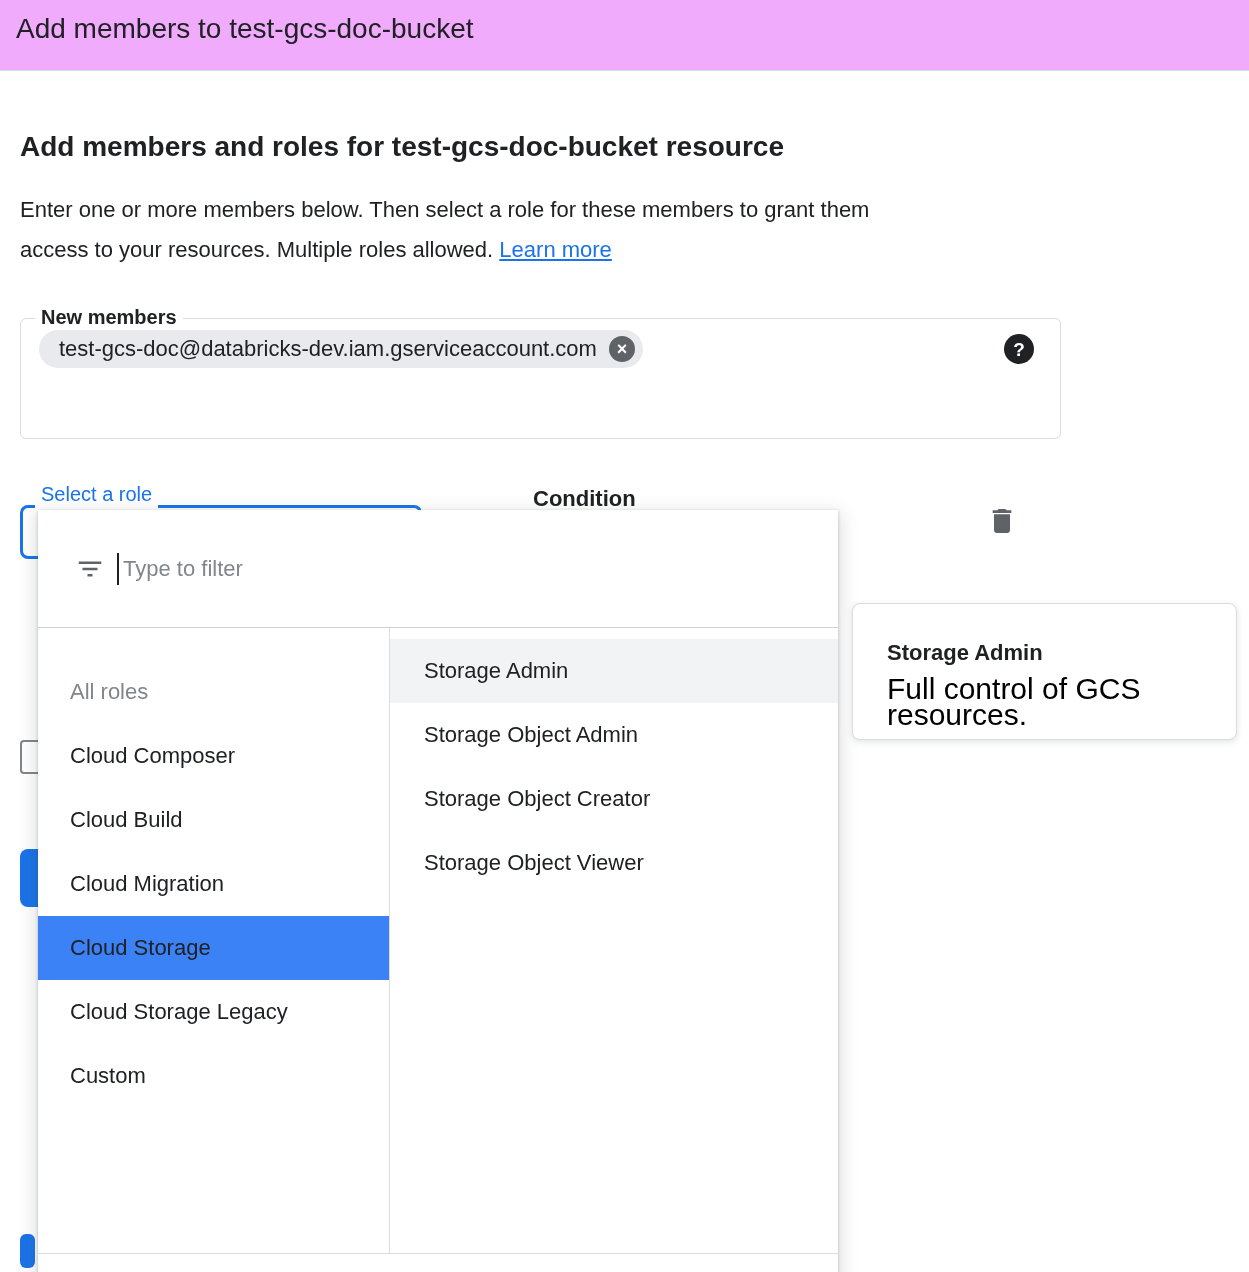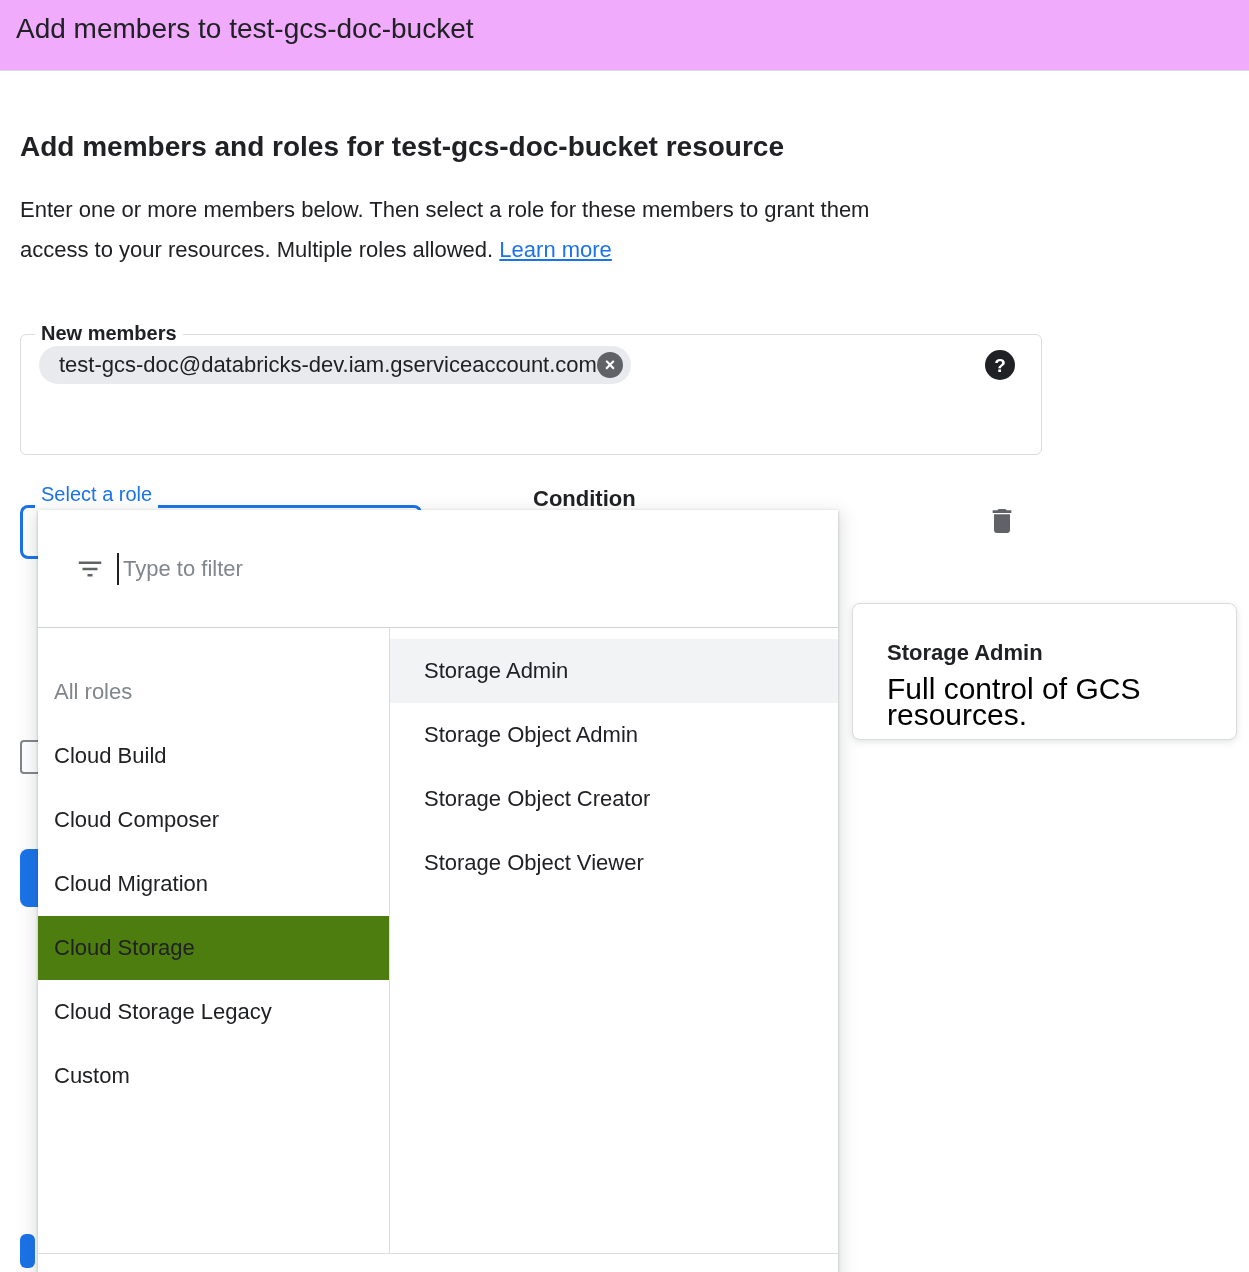--- a/index.html
+++ b/index.html
@@ -9,23 +9,23 @@
   
   .page-header{position:absolute;left:0;top:0;width:100%;height:70px;border-bottom:1px solid #dadce0;background:#f0abfc;}
   .page-title{position:absolute;left:16px;top:13px;font-size:28px;font-weight:400;color:#202124;white-space:nowrap;}
 
   
   .section-heading{position:absolute;left:20px;top:131px;font-size:28px;font-weight:700;color:#202124;white-space:nowrap;}
   .description{position:absolute;left:20px;top:190px;font-size:22px;line-height:40px;color:#202124;}
   .description a{color:#1a73e8;text-decoration:underline;cursor:pointer;}
 
   
-  .members-box{position:absolute;left:20px;top:334px;width:1020px;height:119px;border:1px solid #dadce0;border-radius:6px;background:#fff;}
+  .members-box{position:absolute;left:20px;top:318px;width:1020px;height:119px;border:1px solid #dadce0;border-radius:6px;background:#fff;padding-left:19px;}
   .members-label{position:absolute;left:14px;top:-13px;background:#fff;padding:0 6px;font-size:20px;font-weight:700;color:#202124;white-space:nowrap;}
-  .chip{position:absolute;left:18px;top:11px;height:38px;background:#e8eaed;border-radius:19px;display:flex;align-items:center;padding:0 8px 0 20px;cursor:default;}
+  .chip{position:absolute;left:18px;top:11px;height:38px;background:#e8eaed;border-radius:19px;display:flex;align-items:center;padding:0 8px 0 20px;gap:12px;cursor:default;}
   .chip-text{font-size:22px;color:#202124;white-space:nowrap;}
   .chip-close{width:26px;height:26px;border-radius:50%;background:#5f6368;color:#fff;display:flex;align-items:center;justify-content:center;font-size:18px;font-weight:700;cursor:pointer;line-height:1;}
   .help-btn{position:absolute;right:26px;top:15px;width:30px;height:30px;border-radius:50%;background:#202124;color:#fff;display:flex;align-items:center;justify-content:center;font-size:19px;font-weight:700;cursor:pointer;line-height:1;}
 
   
   .role-select{position:absolute;left:20px;top:505px;width:396px;height:48px;border:3px solid #1a73e8;border-radius:8px;background:transparent;z-index:2;cursor:pointer;}
   .role-select-label{position:absolute;left:12px;top:-25px;background:#fff;padding:0 6px 8px;font-size:20px;font-weight:500;color:#1a73e8;white-space:nowrap;line-height:23px;}
   .condition-header{position:absolute;left:533px;top:486px;font-size:22px;font-weight:700;color:#202124;white-space:nowrap;}
   .trash-btn{position:absolute;left:986px;top:505px;width:32px;height:32px;cursor:pointer;}
 
@@ -38,23 +38,23 @@
   .role-panel{position:absolute;left:38px;top:510px;width:800px;height:844px;background:#fff;z-index:5;
     box-shadow:0 1px 3px rgba(60,64,67,.30),0 6px 16px 4px rgba(60,64,67,.15);
     display:flex;flex-direction:column;}
   .panel-filter{height:117px;flex:0 0 117px;display:flex;align-items:center;padding-left:37px;border-bottom:1px solid #cfd1d4;}
   .filter-icon{width:30px;height:30px;margin-right:12px;flex:0 0 auto;}
   .caret{width:2px;height:32px;background:#202124;margin-right:2px;}
   .filter-input{border:none;outline:none;font-size:22px;color:#202124;width:620px;font-family:inherit;background:transparent;}
   .filter-input::placeholder{color:#80868b;}
   .panel-body{flex:1 1 auto;display:flex;min-height:0;}
   .cat-col{width:352px;flex:0 0 352px;border-right:1px solid #dadce0;padding-top:32px;box-sizing:border-box;}
-  .cat-item{height:64px;display:flex;align-items:center;padding-left:16px;font-size:22px;color:#202124;cursor:pointer;white-space:nowrap;}
+  .cat-item{height:64px;display:flex;align-items:center;padding-left:32px;font-size:22px;color:#202124;cursor:pointer;white-space:nowrap;}
   .cat-item.muted{color:#80868b;}
-  .cat-item.selected{background:#4d7c0f;}
+  .cat-item.selected{background:#3b82f6;}
   .role-col{flex:1 1 auto;padding-top:11px;}
   .role-item{height:64px;display:flex;align-items:center;padding-left:34px;font-size:22px;color:#202124;cursor:pointer;white-space:nowrap;}
   .role-item.selected{background:#f1f3f4;}
   .panel-footer{height:100px;flex:0 0 100px;border-top:1px solid #dadce0;display:flex;align-items:center;padding-left:55px;}
   .manage-roles{font-size:20px;font-weight:700;letter-spacing:.6px;color:#1a73e8;cursor:pointer;white-space:nowrap;}
 
   
   .role-tooltip{position:absolute;left:852px;top:603px;width:385px;height:137px;background:#fff;border:1px solid #dadce0;border-radius:8px;z-index:6;
     box-shadow:0 2px 6px rgba(60,64,67,.15);padding:36px 32px 0 34px;box-sizing:border-box;}
   .tooltip-title{font-size:22px;font-weight:700;color:#202124;line-height:26px;}
@@ -108,22 +108,22 @@
       <svg class="filter-icon" viewBox="0 0 24 24">
         <path fill="#5f6368" d="M10 18h4v-2h-4v2zM3 6v2h18V6H3zm3 7h12v-2H6v2z"></path>
       </svg>
       <div class="caret"></div>
       <input class="filter-input" type="text" placeholder="Type to filter" style="">
     </div>
 
     <div class="panel-body">
       <div class="cat-col">
         <div class="cat-item muted">All roles</div>
+        <div class="cat-item">Cloud Composer</div>
         <div class="cat-item">Cloud Build</div>
-        <div class="cat-item">Cloud Composer</div>
         <div class="cat-item">Cloud Migration</div>
         <div class="cat-item selected">Cloud Storage</div>
         <div class="cat-item">Cloud Storage Legacy</div>
         <div class="cat-item">Custom</div>
       </div>
       <div class="role-col">
         <div class="role-item selected">Storage Admin</div>
         <div class="role-item">Storage Object Admin</div>
         <div class="role-item">Storage Object Creator</div>
         <div class="role-item">Storage Object Viewer</div>

